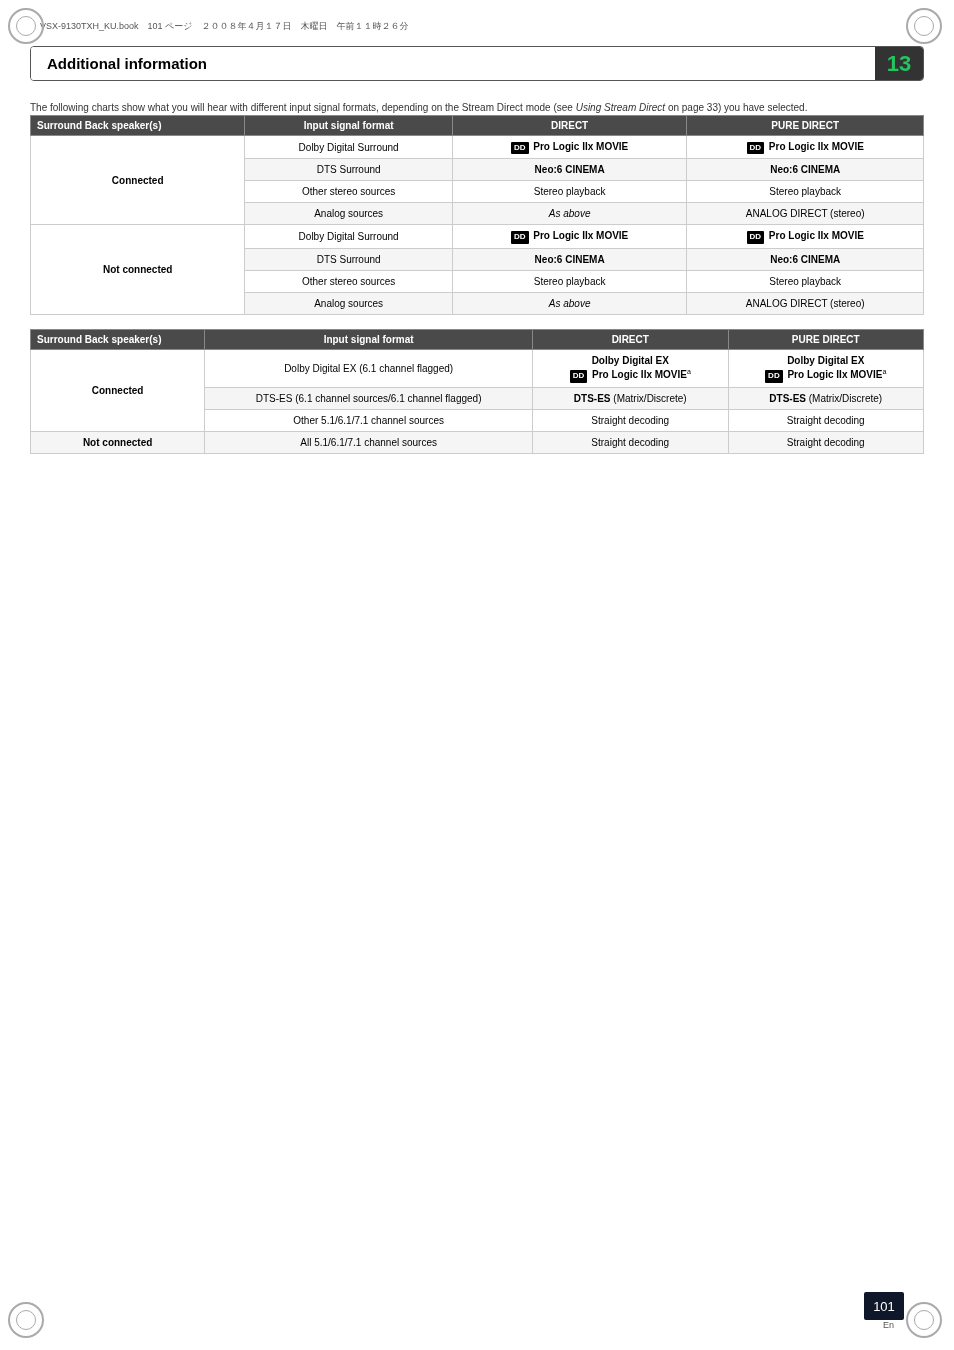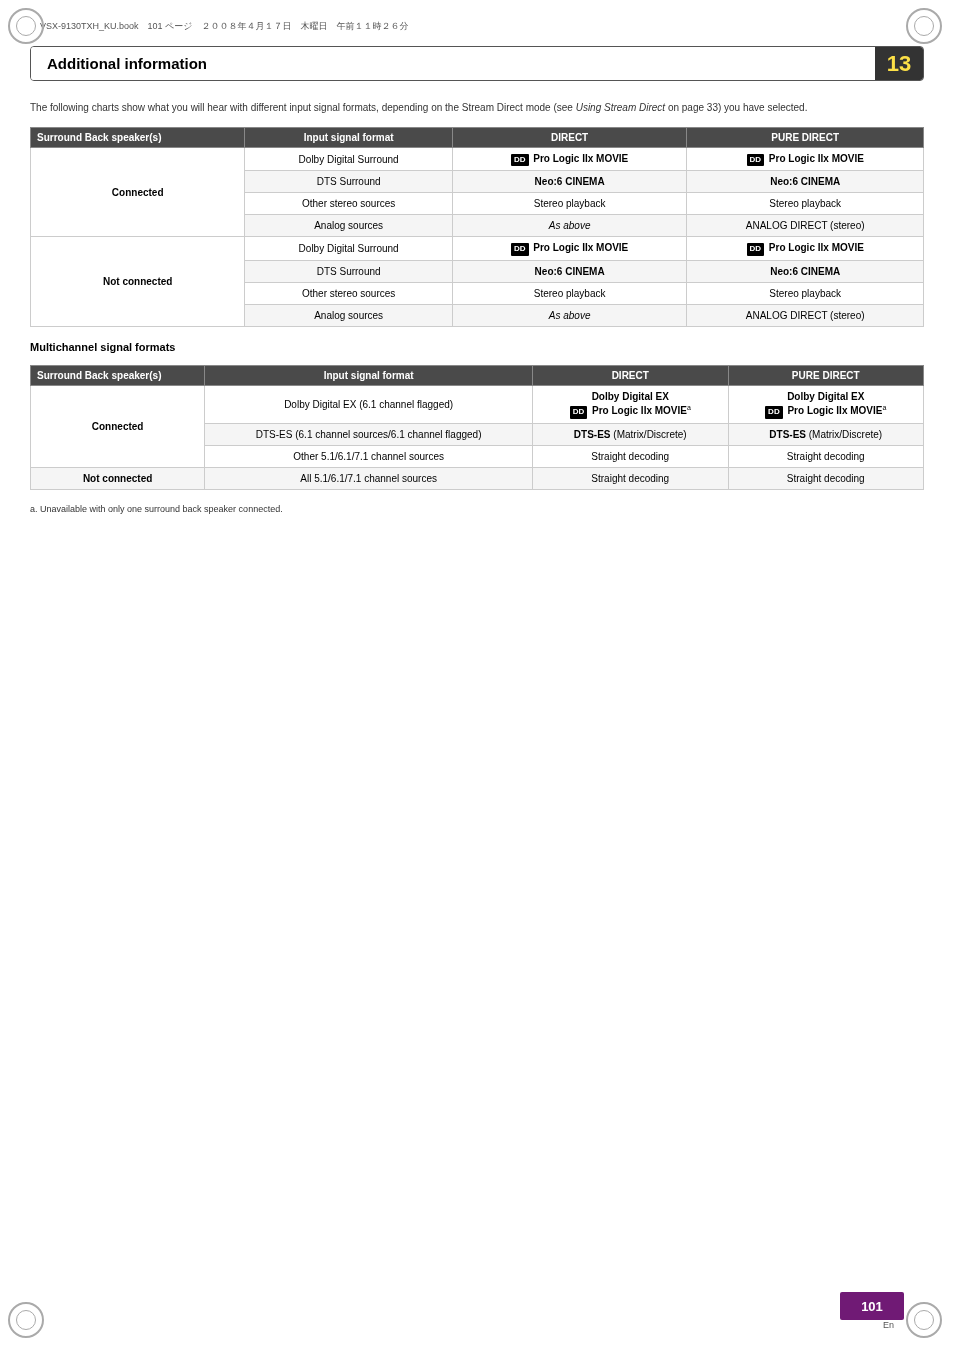--- a/index.html
+++ b/index.html
@@ -85,21 +85,21 @@
     }
 
     .chapter-title {
       font-size: 15px;
       font-weight: bold;
       color: #000;
     }
 
     .chapter-number-box {
       background: #333;
-      color: #fde047;
+      color: #22c55e;
       width: 48px;
       display: flex;
       align-items: center;
       justify-content: center;
       font-size: 22px;
       font-weight: bold;
       flex-shrink: 0;
     }
 
     
@@ -131,21 +131,20 @@
       margin-bottom: 4px;
       margin-top: 10px;
     }
 
     
     table {
       width: 100%;
       border-collapse: collapse;
       margin-bottom: 14px;
       font-size: 10px;
-      margin-top: 12px;
     }
 
     table thead tr {
       background: #4a4a4a;
       color: #fff;
     }
 
     table thead th {
       padding: 4px 6px;
       text-align: center;
@@ -192,29 +191,29 @@
       font-size: 9px;
       color: #333;
       margin-top: 4px;
     }
 
     
     .page-number-box {
       position: absolute;
       bottom: 30px;
       right: 50px;
-      background: #701a75;
+      background: #0f172a;
       color: #fff;
-      width: 64px;
+      width: 40px;
       height: 28px;
       display: flex;
       align-items: center;
       justify-content: center;
       font-size: 13px;
-      font-weight: bold;
+      font-weight: normal;
       border-radius: 2px;
     }
 
     .page-en {
       position: absolute;
       bottom: 20px;
       right: 60px;
       font-size: 9px;
       color: #555;
     }
@@ -327,21 +326,20 @@
         <td>Stereo playback</td>
       </tr>
       <tr>
         <td>Analog sources</td>
         <td><em>As above</em></td>
         <td>ANALOG DIRECT (stereo)</td>
       </tr>
     </tbody>
   </table>
 
-  <div class="subsection-heading">Multichannel signal formats</div>
 
   <table>
     <thead>
       <tr>
         <th class="left-align">Surround Back speaker(s)</th>
         <th>Input signal format</th>
         <th>DIRECT</th>
         <th>PURE DIRECT</th>
       </tr>
     </thead>
@@ -376,18 +374,17 @@
 
       <tr>
         <td class="left-align bold">Not connected</td>
         <td>All 5.1/6.1/7.1 channel sources</td>
         <td>Straight decoding</td>
         <td>Straight decoding</td>
       </tr>
     </tbody>
   </table>
 
-  <div class="footnote">a.&nbsp;Unavailable with only one surround back speaker connected.</div>
 
   <div class="page-number-box">101</div>
   <div class="page-en">En</div>
 
 </div>
 
 </body></html>

